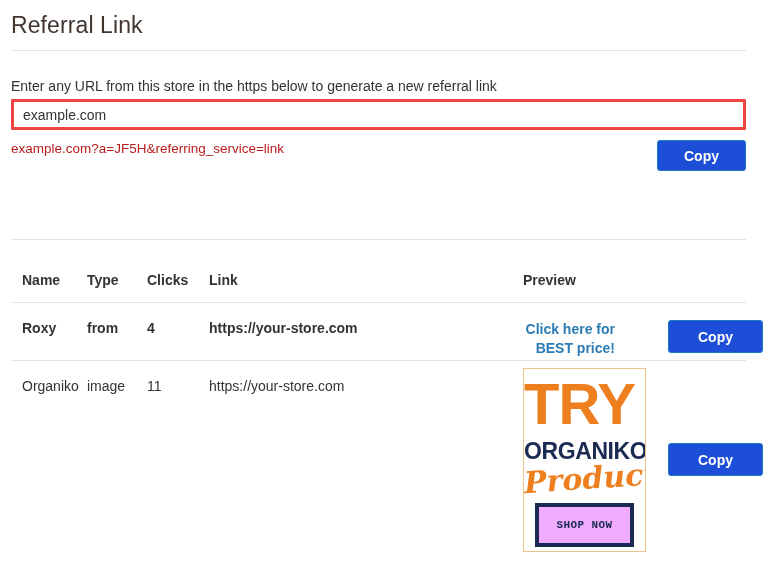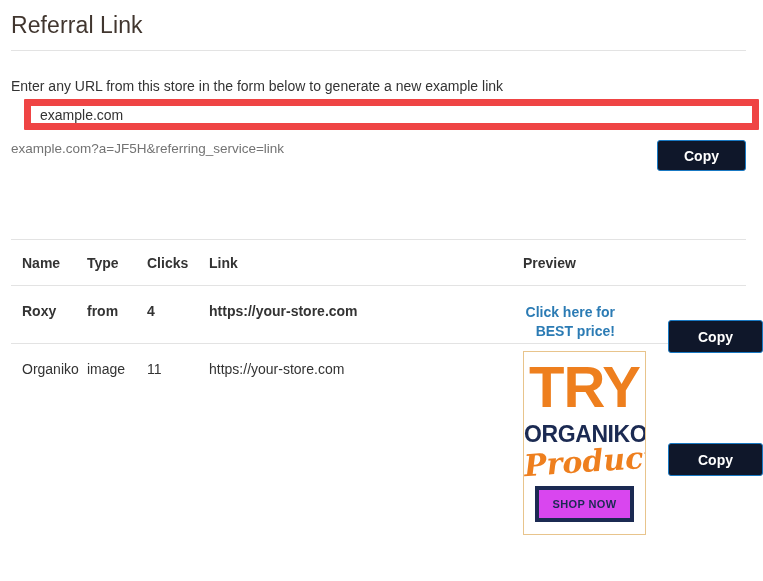--- a/index.html
+++ b/index.html
@@ -49,48 +49,48 @@
     position: absolute;
     left: 11px;
     top: 78px;
     font-size: 14px;
     color: #333333;
     line-height: 16px;
   }
 
   .url-input {
     position: absolute;
-    left: 24px;
+    left: 11px;
     top: 99px;
     width: 735px;
     height: 31px;
-    border: 7px solid #ef4444;
+    border: 3px solid #ef4444;
     border-radius: 1px;
     background: #ffffff;
     font-family: "Liberation Sans", sans-serif;
     font-size: 14px;
     color: #333333;
     padding: 0 9px;
     outline: none;
   }
   .url-input::placeholder { color: #8c8c8c; }
 
   .generated-link {
     position: absolute;
     left: 11px;
     top: 141px;
     font-size: 13.5px;
-    color: #737373;
+    color: #b91c1c;
     line-height: 16px;
     white-space: nowrap;
   }
 
   
   .btn-copy {
-    background: #0f172a;
+    background: #1d4ed8;
     color: #ffffff;
     border: 1px solid #1979c3;
     border-radius: 3px;
     font-family: "Liberation Sans", sans-serif;
     font-size: 14px;
     font-weight: bold;
     text-align: center;
     cursor: pointer;
     padding: 0;
     line-height: 1;
@@ -103,21 +103,21 @@
   #copy-row-1   { position: absolute; left: 668px; top: 443px; width: 95px; height: 33px; }
 
   
   #banners-title { position: absolute; left: 11px; top: 203px; }
   #banners-rule  { position: absolute; left: 11px; top: 239px; width: 735px; }
 
   
   .banners-table {
     position: absolute;
     left: 11px;
-    top: 255px;
+    top: 272px;
     width: 735px;
     border-collapse: collapse;
     table-layout: fixed;
   }
   .banners-table th {
     text-align: left;
     font-size: 14px;
     font-weight: bold;
     color: #333333;
     padding: 0 0 14px 0;
@@ -161,21 +161,20 @@
     border: 1px solid #e8c48c;
     background: #ffffff;
     position: relative;
     margin-top: -10px;
     overflow: hidden;
   }
   .banner-try {
     position: absolute;
     left: 0; right: 0;
     top: 6px;
-    text-align: center;
     font-family: "Liberation Sans", sans-serif;
     font-weight: bold;
     font-size: 58px;
     line-height: 58px;
     letter-spacing: -1px;
     color: #ee7f1e;
   }
   .banner-organiko {
     position: absolute;
     left: 0; right: 0;
@@ -199,42 +198,42 @@
     font-size: 30px;
     line-height: 34px;
     color: #ee7f1e;
     transform: rotate(-4deg);
   }
   .banner-shopnow {
     position: absolute;
     left: 11px;
     right: 11px;
     top: 134px;
-    height: 36px;
+    height: 44px;
     border: 4px solid #1b2a52;
-    background: #d946ef;
+    background: #f0abfc;
     display: flex;
     align-items: center;
     justify-content: center;
-    font-family: Liberation Sans, sans-serif;
+    font-family: Liberation Mono, monospace;
     font-weight: bold;
     font-size: 11px;
     letter-spacing: 0.4px;
     color: #1b2a52;
   }
 </style>
 </head>
 <body>
 
 <div class="page">
 
   <h1 class="section-title" id="referral-title">Referral Link</h1>
   <hr class="title-rule" id="referral-rule">
 
-  <div class="form-hint">Enter any URL from this store in the form below to generate a new example link</div>
+  <div class="form-hint">Enter any URL from this store in the https below to generate a new referral link</div>
 
   <input class="url-input" type="text" value="example.com" style="">
 
   <div class="generated-link">example.com?a=JF5H&amp;referring_service=link</div>
 
   <button class="btn-copy" id="copy-main">Copy</button>
 
   <hr class="title-rule" id="banners-rule">
 
   <table class="banners-table">

